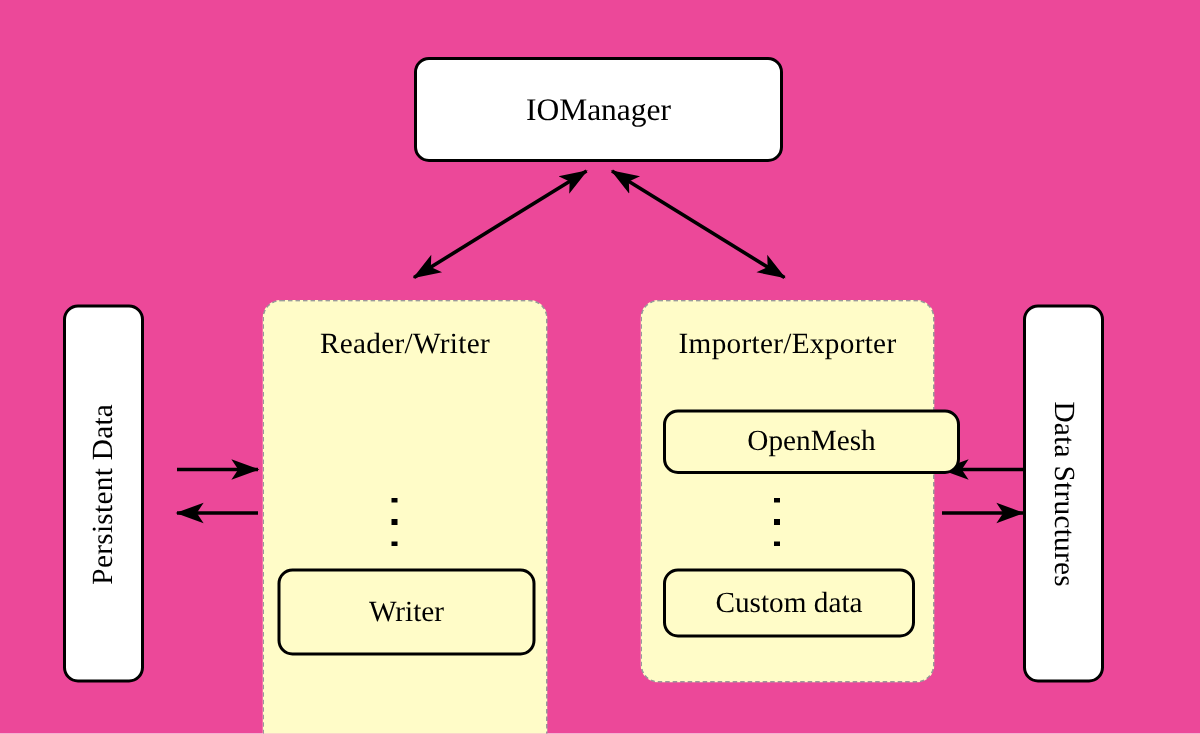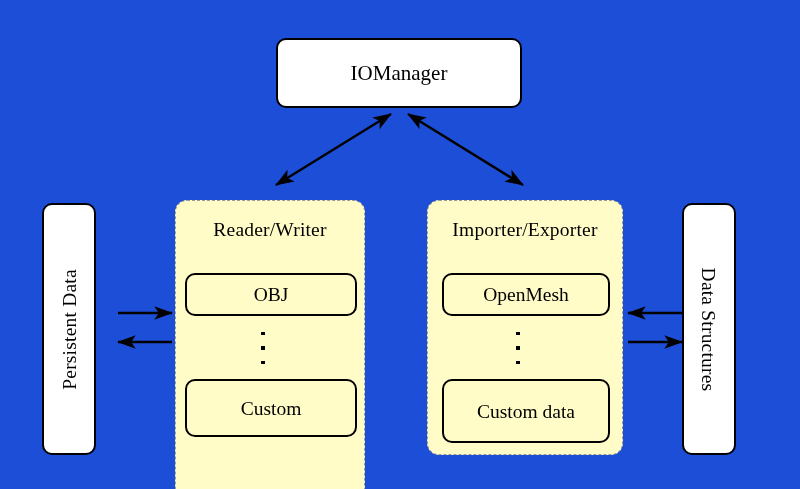--- a/index.html
+++ b/index.html
@@ -11,21 +11,21 @@
     width: 800px;
     height: 489px;
     font-family: "Liberation Serif", serif;
     color: #000000;
     overflow: hidden;
   }
   #diagram {
     position: relative;
     width: 800px;
     height: 489px;
-    background: #1d4ed8;
+    background: #ec4899;
   }
   svg.arrow-layer {
     position: absolute;
     left: 0;
     top: 0;
     width: 800px;
     height: 489px;
     pointer-events: none;
   }
 
@@ -125,46 +125,43 @@
     <span class="vnode-label rot-ccw">Persistent Data</span>
   </div>
 
   <div class="node" style="left:682px; top:203px; width:54px; height:252px;">
     <span class="vnode-label rot-cw">Data Structures</span>
   </div>
 
   <div class="panel" style="left:175px; top:200px; width:190px; height:329px;">
     <div class="panel-title" style="top:18px;">Reader/Writer</div>
 
-    <div class="node filled inner-label" style="left:9px; top:72px; width:172px; height:43px;">
-      <span>OBJ</span>
-    </div>
 
     <div class="vdots" style="left:84px; top:131px; width:6px; height:32px;">
       <i></i>
         <i></i>
         <i></i>
     </div>
 
     <div class="node filled inner-label" style="left:9px; top:178px; width:172px; height:58px; flex-direction:column;">
-      <span>Custom</span>
+      <span>Writer</span>
     </div>
   </div>
 
   <div class="panel" style="left:427px; top:200px; width:196px; height:255px;">
     <div class="panel-title" style="top:18px;">Importer/Exporter</div>
 
-    <div class="node filled inner-label" style="left:14px; top:72px; width:168px; height:43px;">
+    <div class="node filled inner-label" style="left:14px; top:72px; width:198px; height:43px;">
       <span>OpenMesh</span>
     </div>
 
     <div class="vdots" style="left:87px; top:131px; width:6px; height:32px;">
       <i></i>
         <i></i>
         <i></i>
     </div>
 
-    <div class="node filled inner-label" style="left:14px; top:178px; width:168px; height:64px; flex-direction:column;">
+    <div class="node filled inner-label" style="left:14px; top:178px; width:168px; height:46px; flex-direction:column;">
       <span>Custom data</span>
     </div>
   </div>
 
 </div>
 
 </body></html>

